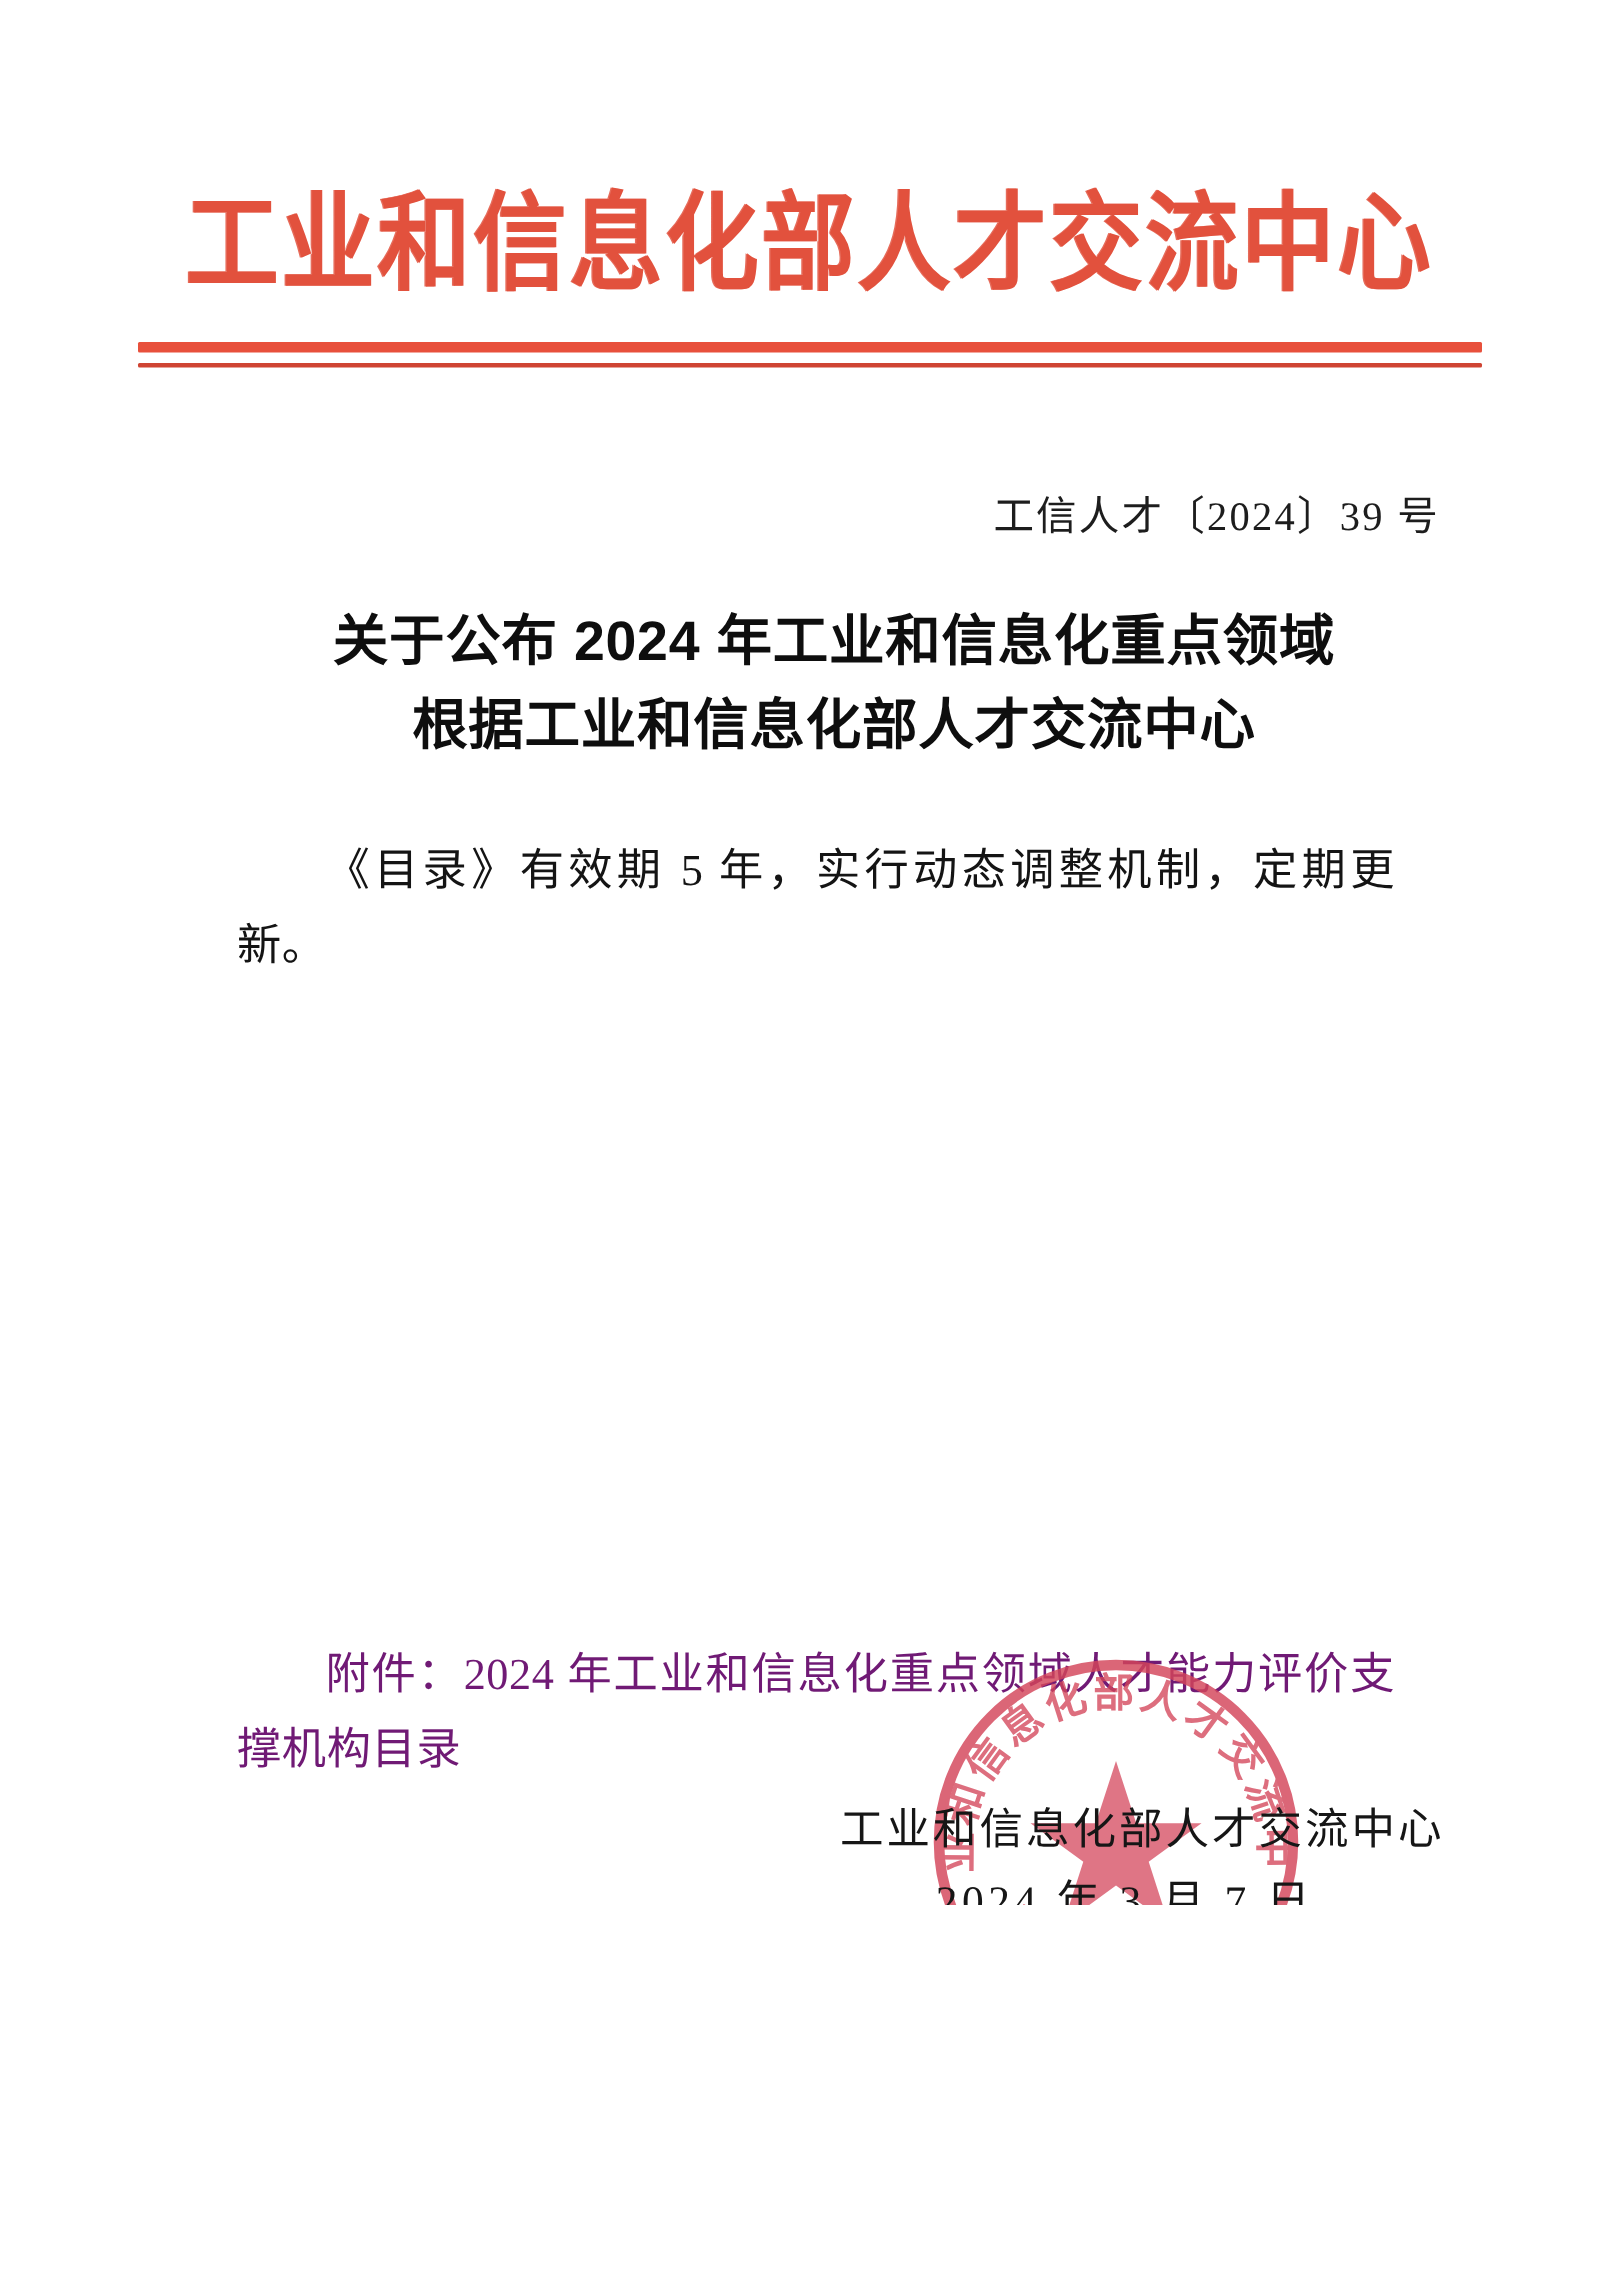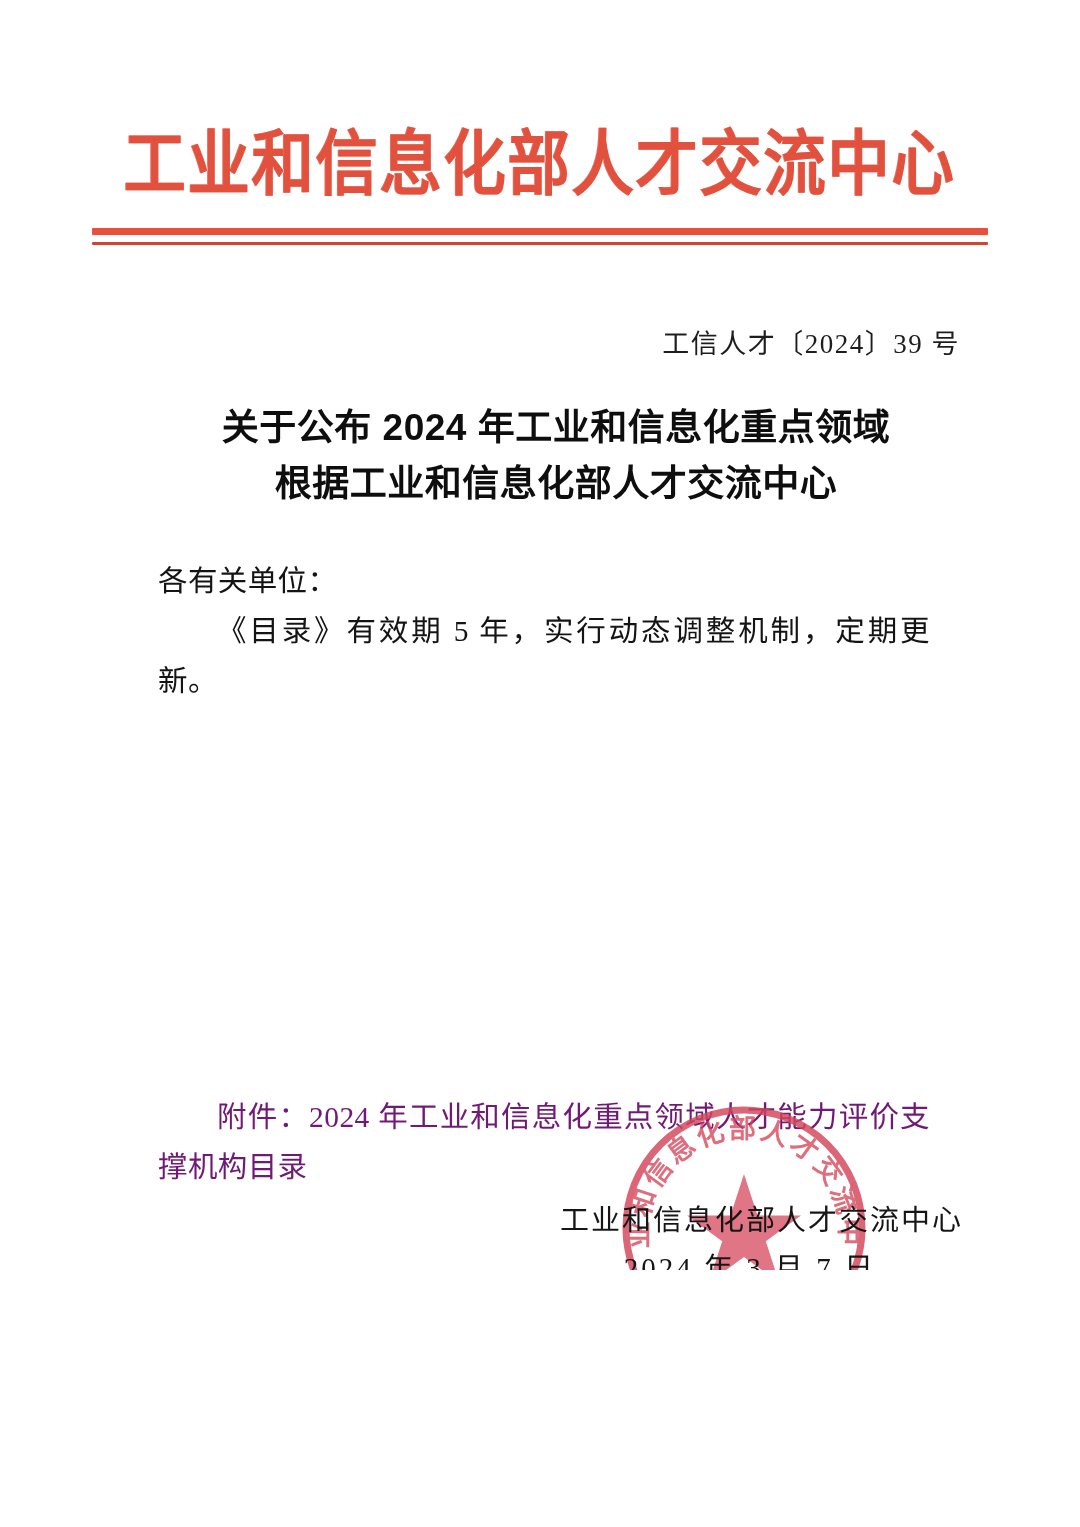--- a/index.html
+++ b/index.html
@@ -189,21 +189,20 @@
   </div>
 
   <div class="doc-number">工信人才〔2024〕39 号</div>
 
   <div class="doc-title">
     <span class="tline">关于公布 2024 年工业和信息化重点领域</span>
     <span class="tline">根据工业和信息化部人才交流中心</span>
   </div>
 
   <div class="body">
-    <p class="salutation para" style="text-indent:0;">各有关单位：</p>
     <p class="para">《目录》有效期 5 年，实行动态调整机制，定期更新。</p>
   </div>
 
   <div class="attachment">
     <p class="para">附件：2024 年工业和信息化重点领域人才能力评价支撑机构目录</p>
   </div>
 
   <div class="seal">
     <svg viewBox="0 0 252 252" xmlns="http://www.w3.org/2000/svg" aria-hidden="true">
       <defs>

